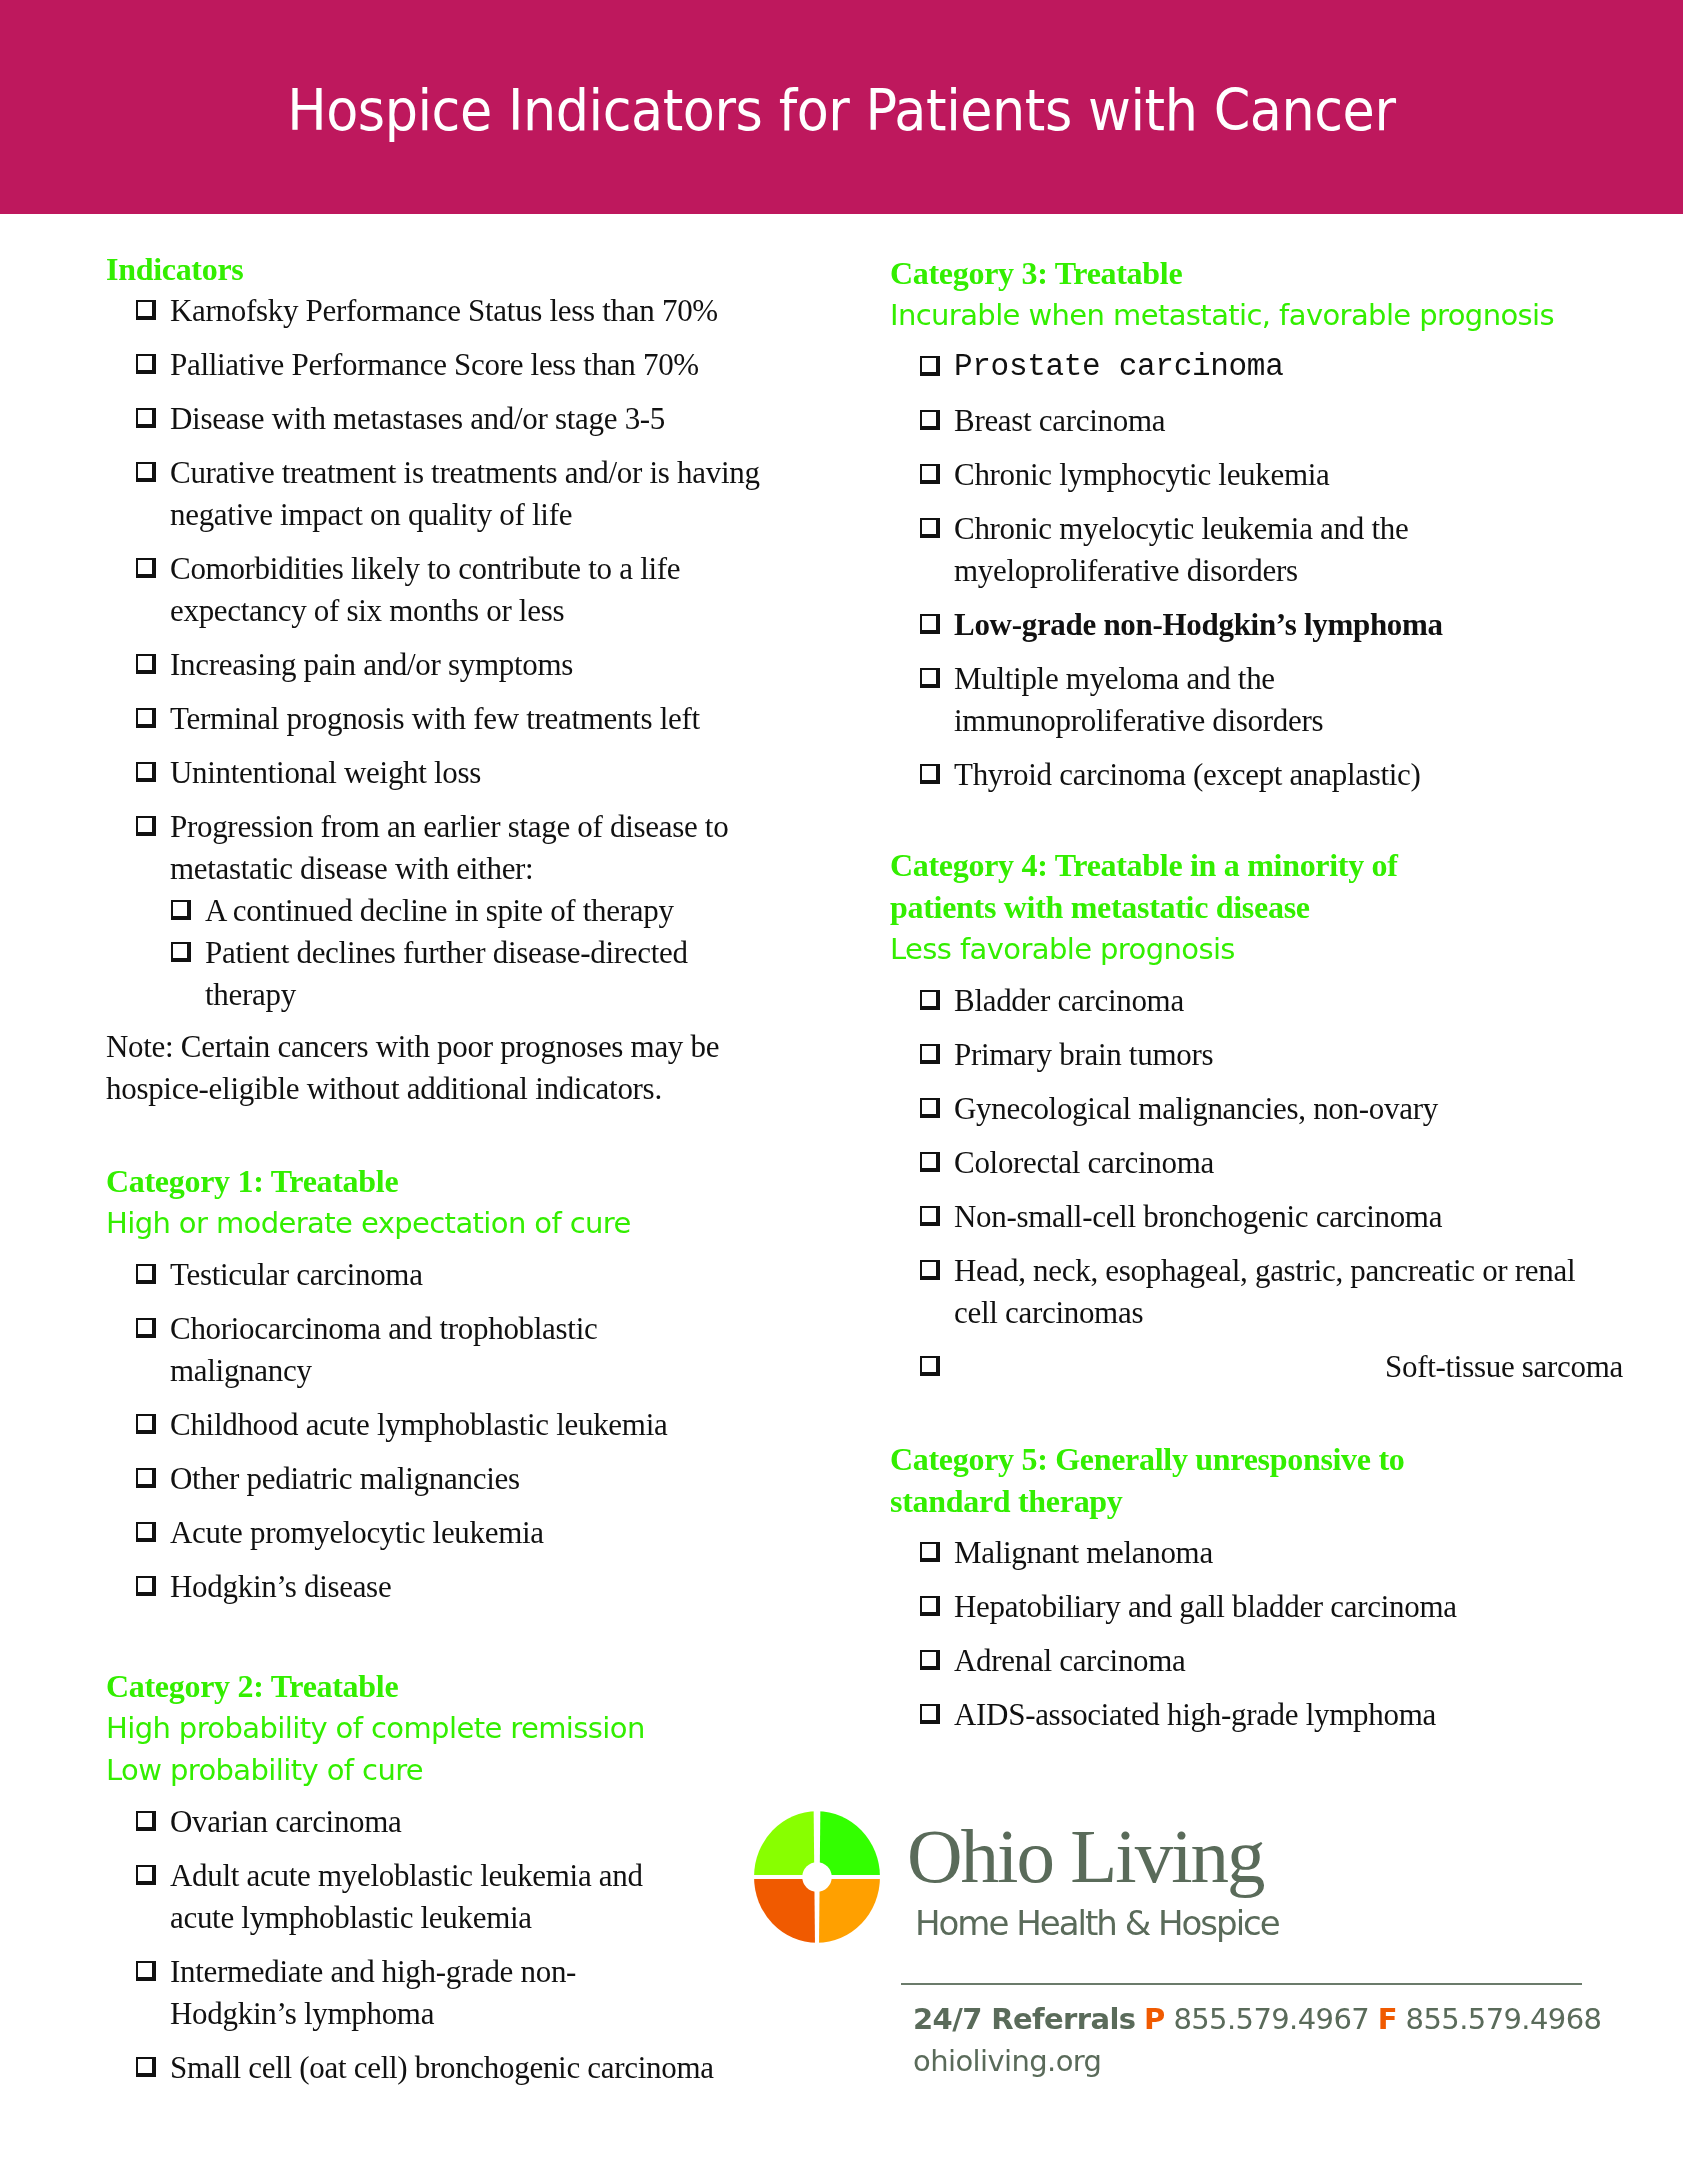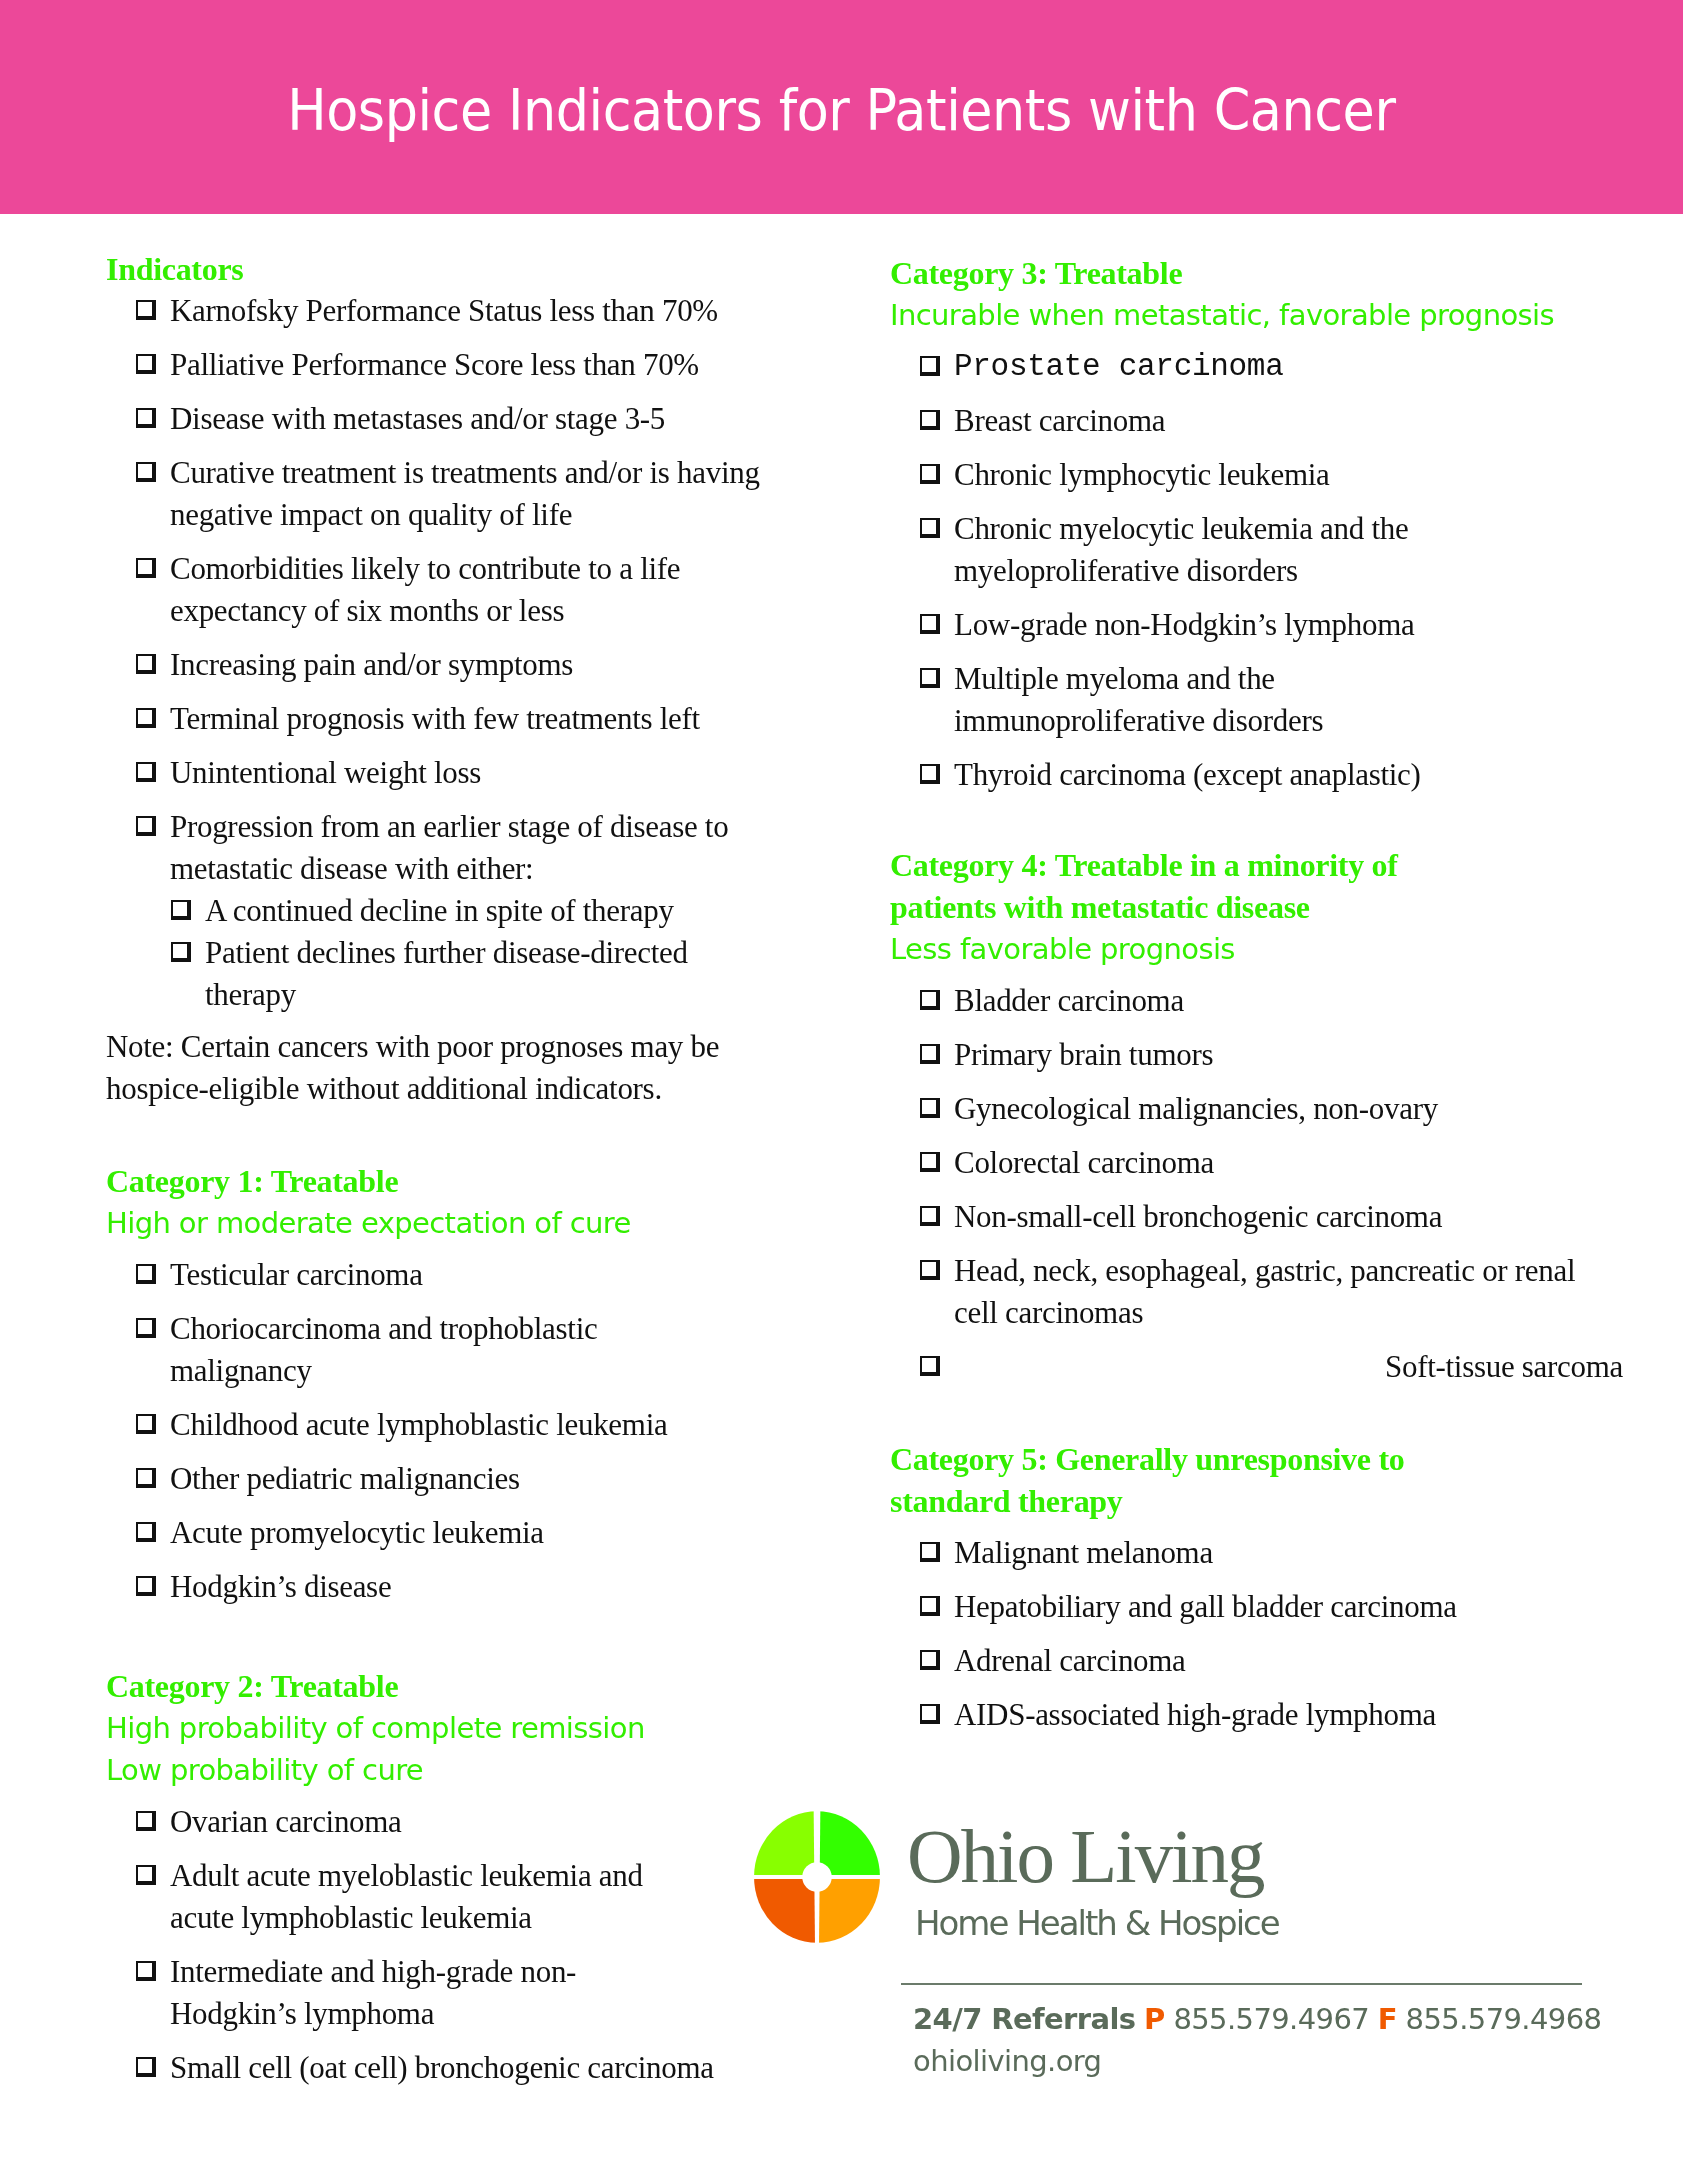--- a/index.html
+++ b/index.html
@@ -1,21 +1,21 @@
 <!DOCTYPE html>
 <html><head>
 <meta charset="utf-8">
 <style>
   * { margin: 0; padding: 0; box-sizing: border-box; }
   html, body { width: 1683px; height: 2178px; background: #ffffff; overflow: hidden; }
   body { position: relative; font-family: "Liberation Serif", "DejaVu Serif", serif; color: #111111; }
 
   .header {
     position: absolute; left: 0; top: 0; width: 1683px; height: 214px;
-    background: #ec4899;
+    background: #be185d;
     display: flex; align-items: center; justify-content: center;
   }
   .header-title {
     font-family: "DejaVu Sans", "Liberation Sans", sans-serif;
     color: #ffffff; font-size: 57px; font-weight: normal;
     letter-spacing: -0.5px; transform: scaleX(0.92);
     margin-top: 6px;
   }
 
   .col { position: absolute; top: 0; }
@@ -133,21 +133,21 @@
 <div class="col col-right">
 
   <section class="section" style="top:252px;">
     <h2 class="h-serif">Category 3: Treatable</h2>
     <p class="h-sans">Incurable when metastatic, favorable prognosis</p>
     <ul class="list">
       <li class="item" style="margin-left:28px;font-family:Liberation Mono, monospace;"><span class="checkbox"></span><span>Prostate carcinoma</span></li>
       <li class="item" style="margin-left:28px;"><span class="checkbox"></span><span>Breast carcinoma</span></li>
       <li class="item" style="margin-left:28px;"><span class="checkbox"></span><span>Chronic lymphocytic leukemia</span></li>
       <li class="item" style="margin-left:28px; width:594px;"><span class="checkbox"></span><span>Chronic myelocytic leukemia and the myeloproliferative disorders</span></li>
-      <li class="item" style="margin-left:28px;"><span class="checkbox"></span><span>Low-grade non-Hodgkin’s lymphoma</span></li>
+      <li class="item" style="margin-left:28px;font-weight:bold;"><span class="checkbox"></span><span>Low-grade non-Hodgkin’s lymphoma</span></li>
       <li class="item" style="margin-left:28px; width:515px;"><span class="checkbox"></span><span>Multiple myeloma and the immunoproliferative disorders</span></li>
       <li class="item" style="margin-left:28px;"><span class="checkbox"></span><span>Thyroid carcinoma (except anaplastic)</span></li>
     </ul>
   </section>
 
   <section class="section" style="top:844px;">
     <h2 class="h-serif" style="width:554px;">Category 4: Treatable in a minority of patients with metastatic disease</h2>
     <p class="h-sans">Less favorable prognosis</p>
     <ul class="list">
       <li class="item" style="margin-left:28px;"><span class="checkbox"></span><span>Bladder carcinoma</span></li>

